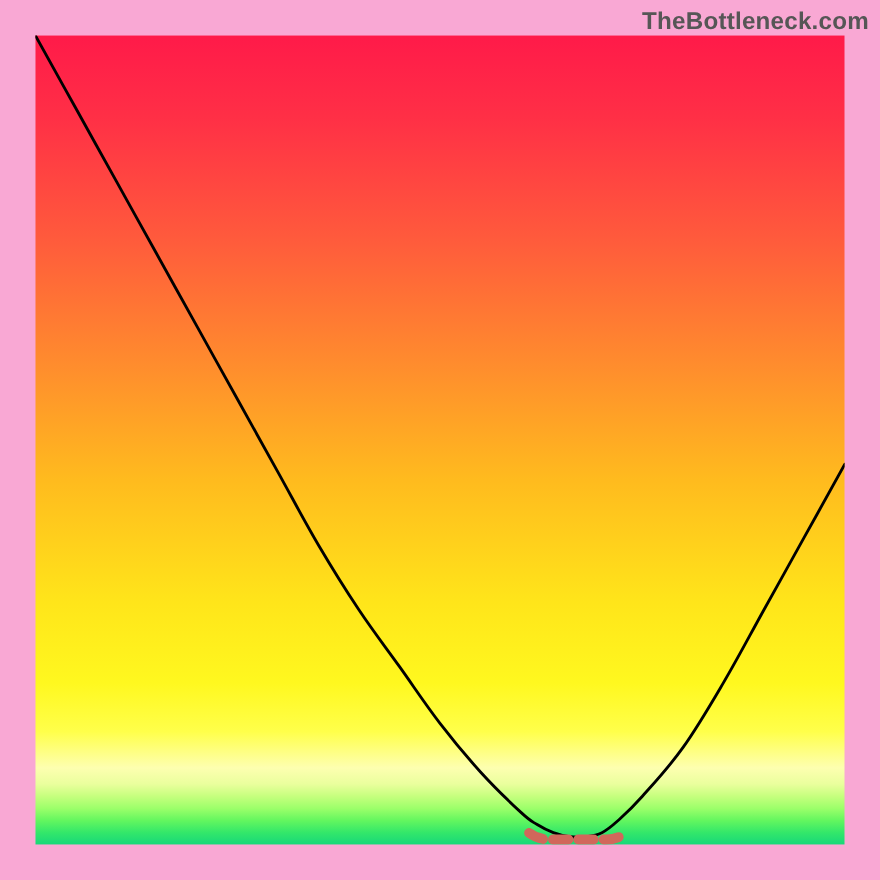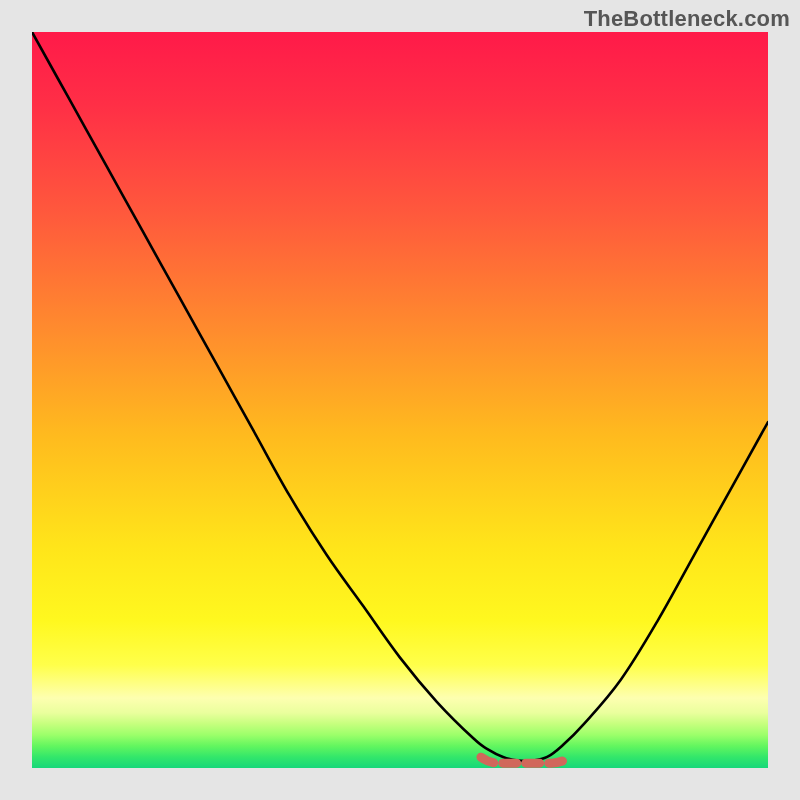--- a/index.html
+++ b/index.html
@@ -9,21 +9,21 @@
     height: 800px;
     background: #000;
     overflow: hidden;
   }
   .frame {
     position: absolute;
     left: 0;
     top: 0;
     width: 800px;
     height: 800px;
-    background: #e5e5e5;
+    background: #f9a8d4;
   }
   .plot {
     position: absolute;
     left: 32px;
     top: 32px;
     width: 736px;
     height: 736px;
     overflow: hidden;
   }
   .watermark {

